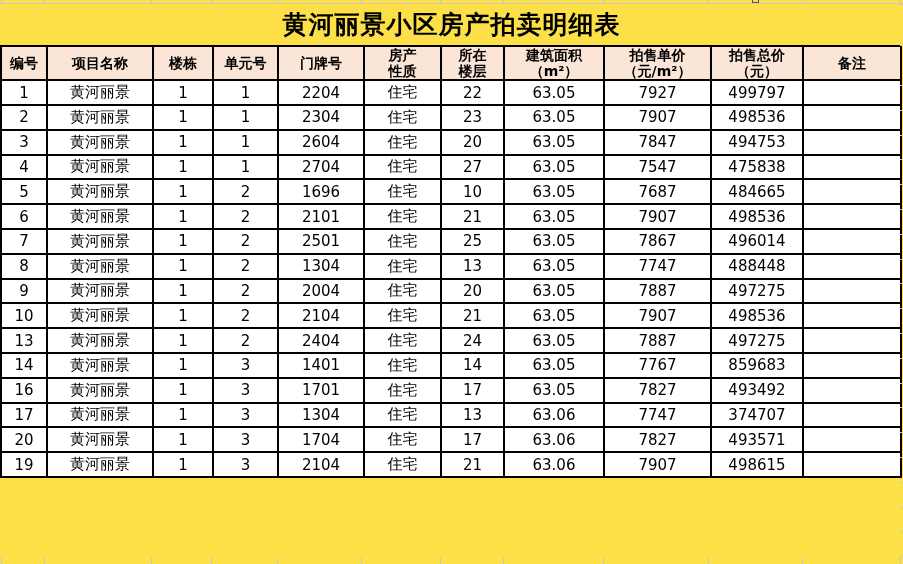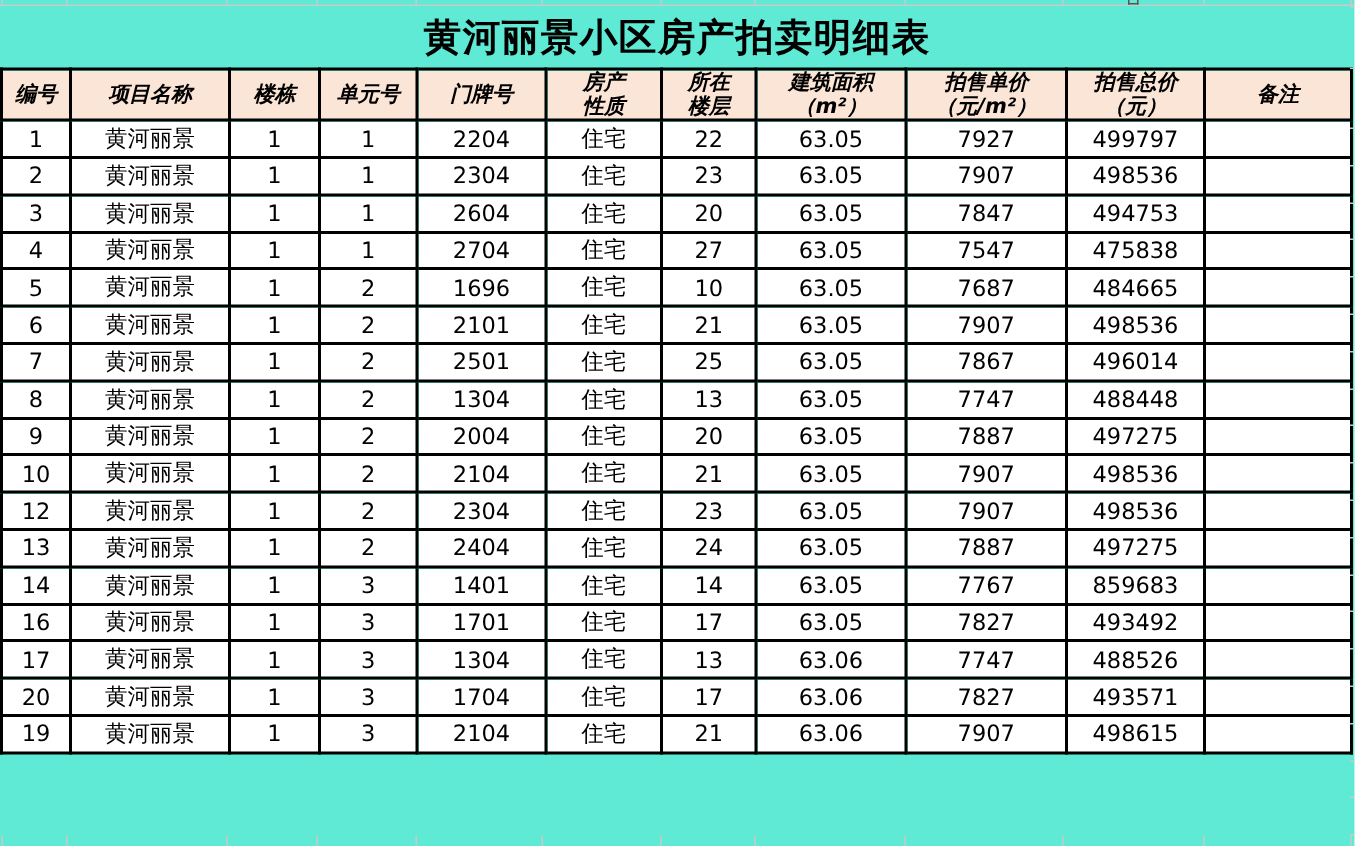--- a/index.html
+++ b/index.html
@@ -1,37 +1,37 @@
 <!DOCTYPE html>
 <html><head>
 <meta charset="utf-8">
 <style>
   * { margin:0; padding:0; box-sizing:border-box; }
   html,body { width:903px; height:564px; background:#ffffff; overflow:hidden;
               font-family:"DejaVu Sans","Liberation Sans",sans-serif; }
-  #sheet { position:relative; width:903px; height:564px; background:#5eead4; }
+  #sheet { position:relative; width:903px; height:564px; background:#fde047; }
 
   
   #top-strip { position:absolute; left:0; top:0; width:903px; height:4px; }
   .grid-topline { position:absolute; left:0; top:3px; width:903px; height:1px; background:#c9c9c9; }
   .vstub-top { position:absolute; top:0; width:1px; height:3px; background:#c9c9c9; }
   .glyph-fragment { position:absolute; left:752px; top:0; width:7px; height:3px;
                     border-left:1px solid #555; border-right:1px solid #555; border-bottom:1px solid #555; }
 
   
   #title-row { position:absolute; left:0; top:4px; width:903px; height:41px;
                display:flex; align-items:center; justify-content:center; }
   #title-row .title { font-size:25px; font-weight:bold; color:#000; letter-spacing:1px; white-space:nowrap; }
 
   
   table { position:absolute; left:0; top:45px; width:900px; table-layout:fixed;
           border-collapse:collapse; }
   th, td { border:2px solid #000; text-align:center; vertical-align:middle;
            overflow:hidden; white-space:nowrap; color:#000; }
-  thead tr { height:23px;font-style:italic; }
+  thead tr { height:23px; }
   th { background:#fbe5d6; font-size:14px; font-weight:bold; line-height:1.15; white-space:pre-line; }
   tbody tr { height:24.8px; }
   td { font-size:15px; font-weight:normal; background:#ffffff; }
 
   
   #bottom-strip { position:absolute; left:0; top:557px; width:903px; height:7px; }
   .vstub-bot { position:absolute; top:0; width:1px; height:7px; background:#c9c9c9; }
 
   
   .hstub-right { position:absolute; left:900px; width:3px; height:1px; background:#c9c9c9; }
@@ -221,33 +221,20 @@
           <td>2</td>
           <td>2104</td>
           <td>住宅</td>
           <td>21</td>
           <td>63.05</td>
           <td>7907</td>
           <td>498536</td>
           <td></td>
         </tr>
         <tr>
-          <td>12</td>
-          <td>黄河丽景</td>
-          <td>1</td>
-          <td>2</td>
-          <td>2304</td>
-          <td>住宅</td>
-          <td>23</td>
-          <td>63.05</td>
-          <td>7907</td>
-          <td>498536</td>
-          <td></td>
-        </tr>
-        <tr>
           <td>13</td>
           <td>黄河丽景</td>
           <td>1</td>
           <td>2</td>
           <td>2404</td>
           <td>住宅</td>
           <td>24</td>
           <td>63.05</td>
           <td>7887</td>
           <td>497275</td>
@@ -282,21 +269,21 @@
         <tr>
           <td>17</td>
           <td>黄河丽景</td>
           <td>1</td>
           <td>3</td>
           <td>1304</td>
           <td>住宅</td>
           <td>13</td>
           <td>63.06</td>
           <td>7747</td>
-          <td>488526</td>
+          <td>374707</td>
           <td></td>
         </tr>
         <tr>
           <td>20</td>
           <td>黄河丽景</td>
           <td>1</td>
           <td>3</td>
           <td>1704</td>
           <td>住宅</td>
           <td>17</td>

